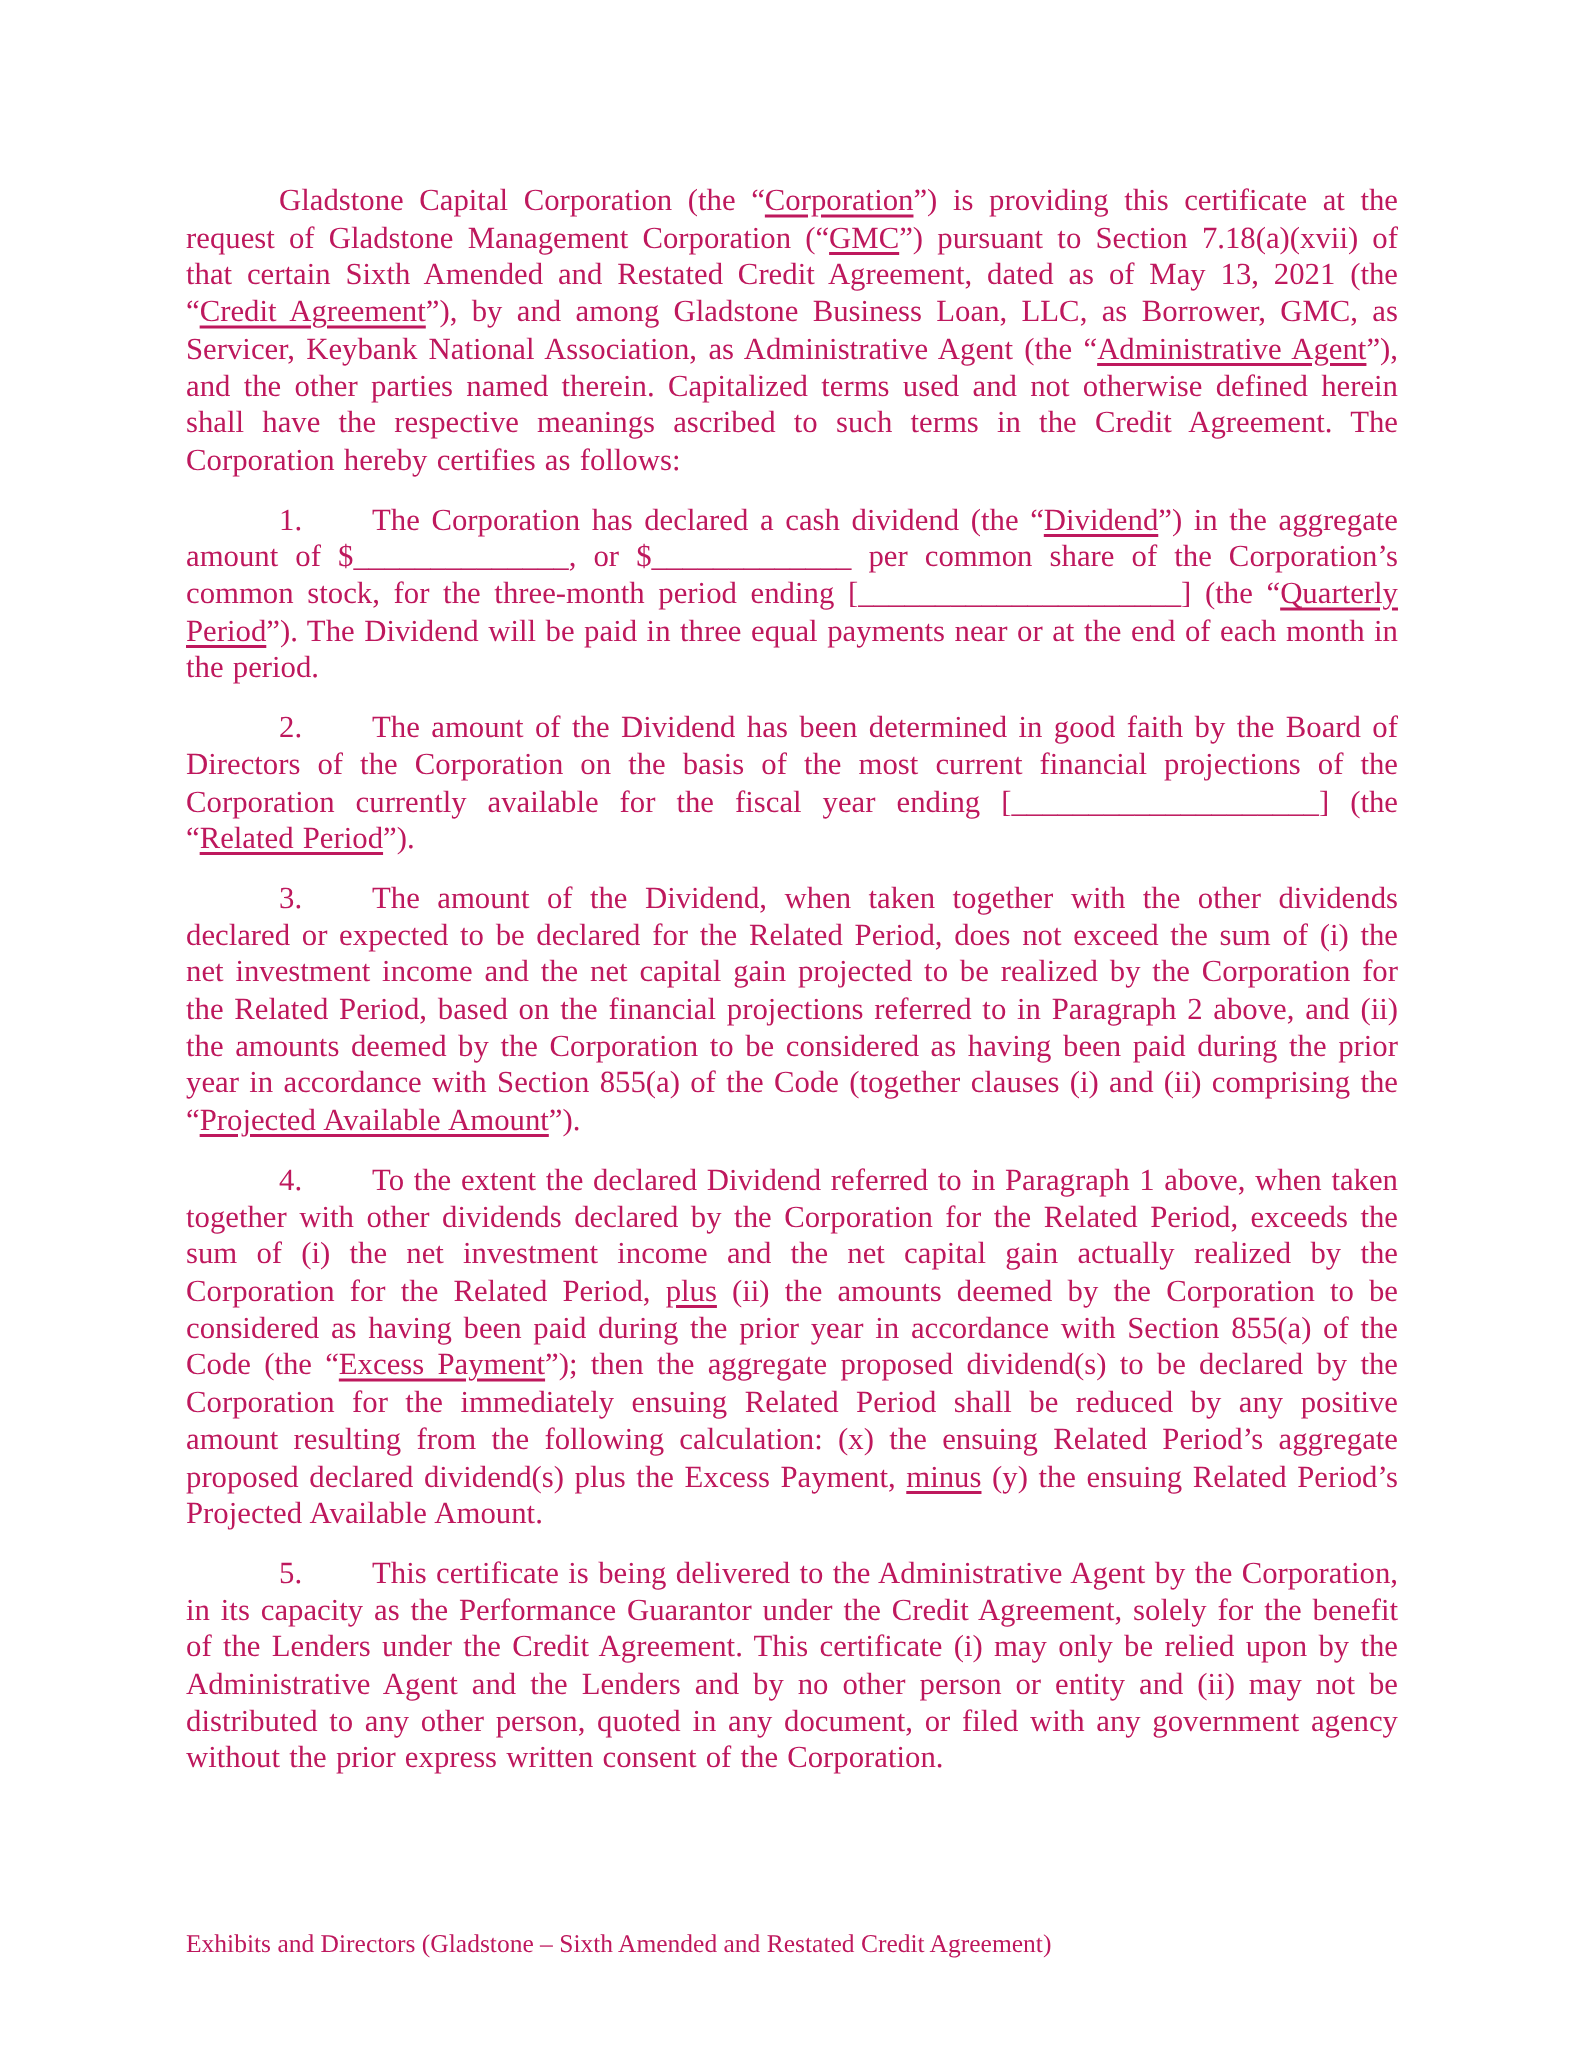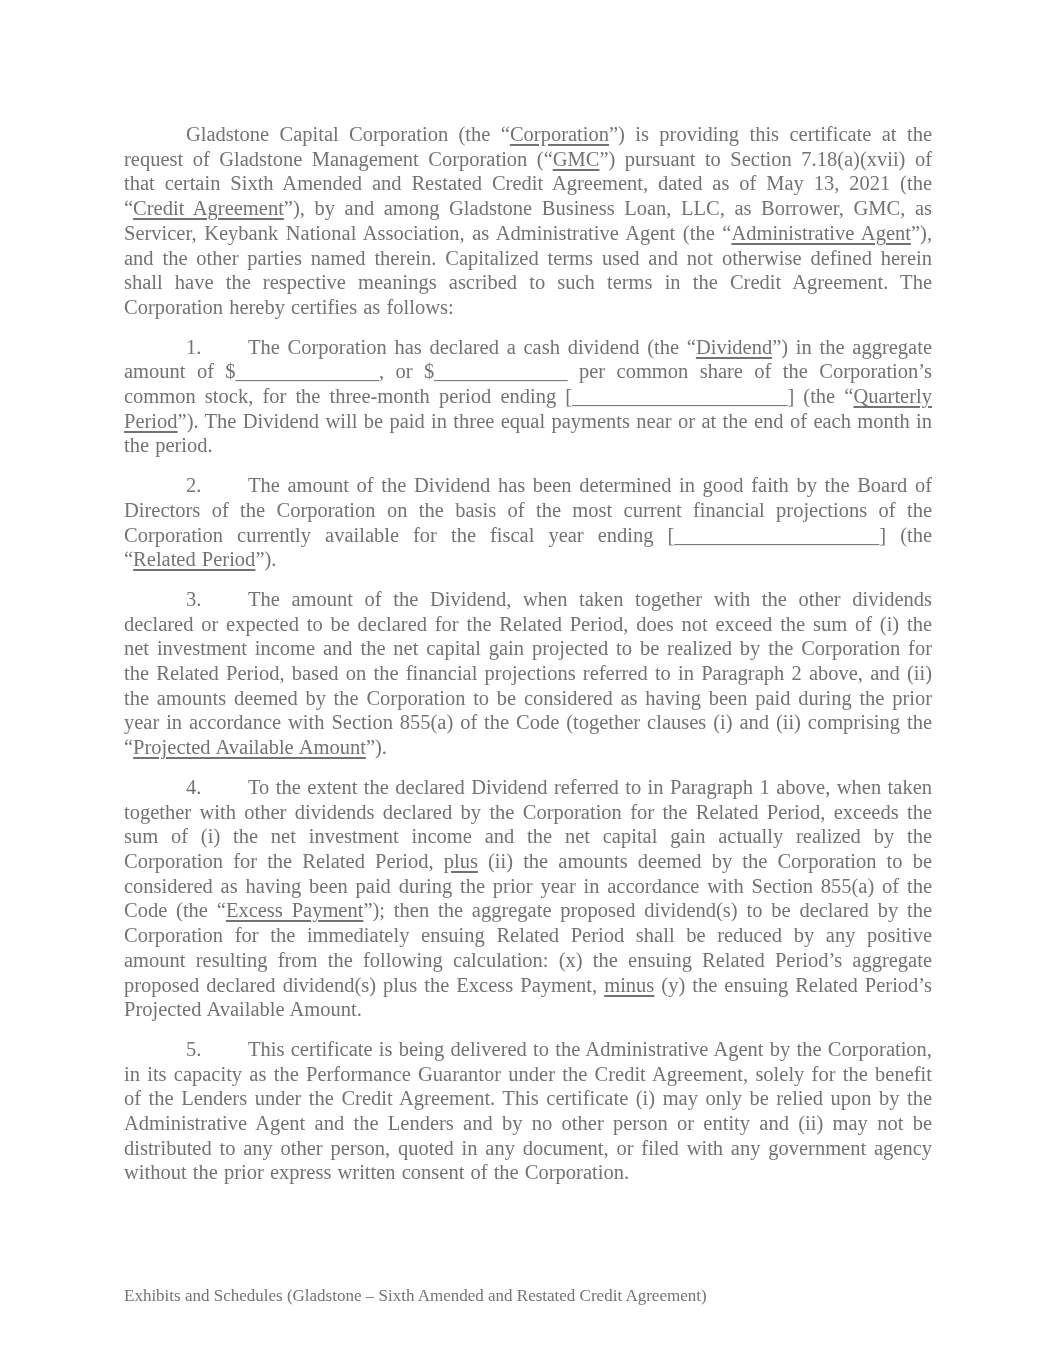--- a/index.html
+++ b/index.html
@@ -6,21 +6,21 @@
     margin: 0;
     padding: 0;
     background: #ffffff;
   }
   .page {
     position: relative;
     width: 1055px;
     height: 1365px;
     background: #ffffff;
     font-family: "Liberation Serif", serif;
-    color: #737373;
+    color: #be185d;
     overflow: hidden;
   }
   .doc-body {
     position: absolute;
     left: 124px;
     top: 122px;
     width: 808px;
   }
   p.para {
     margin: 0 0 15px 0;
@@ -51,15 +51,15 @@
 <div class="page">
   <div class="doc-body">
       <p class="para"><span class="">Gladstone Capital Corporation (the “</span><span class="u ">Corporation</span><span class="">”) is providing this certificate at the request of Gladstone Management Corporation (“</span><span class="u ">GMC</span><span class="">”) pursuant to Section 7.18(a)(xvii) of that certain Sixth Amended and Restated Credit Agreement, dated as of May 13, 2021 (the “</span><span class="u ">Credit Agreement</span><span class="">”), by and among Gladstone Business Loan, LLC, as Borrower, GMC, as Servicer, Keybank National Association, as Administrative Agent (the “</span><span class="u ">Administrative Agent</span><span class="">”), and the other parties named therein. Capitalized terms used and not otherwise defined herein shall have the respective meanings ascribed to such terms in the Credit Agreement. The Corporation hereby certifies as follows:</span></p>
       <p class="para"><span class="pnum">1.</span><span class="">The Corporation has declared a cash dividend (the “</span><span class="u ">Dividend</span><span class="">”) in the aggregate amount of $______________, or $_____________ per common share of the Corporation’s common stock, for the three-month period ending </span><span class="b">[_____________________]</span><span class=""> (the “</span><span class="u ">Quarterly Period</span><span class="">”). The Dividend will be paid in three equal payments near or at the end of each month in the period.</span></p>
       <p class="para"><span class="pnum">2.</span><span class="">The amount of the Dividend has been determined in good faith by the Board of Directors of the Corporation on the basis of the most current financial projections of the Corporation currently available for the fiscal year ending </span><span class="b">[____________________]</span><span class=""> (the “</span><span class="u ">Related Period</span><span class="">”).</span></p>
       <p class="para"><span class="pnum">3.</span><span class="">The amount of the Dividend, when taken together with the other dividends declared or expected to be declared for the Related Period, does not exceed the sum of (i) the net investment income and the net capital gain projected to be realized by the Corporation for the Related Period, based on the financial projections referred to in Paragraph 2 above, and (ii) the amounts deemed by the Corporation to be considered as having been paid during the prior year in accordance with Section 855(a) of the Code (together clauses (i) and (ii) comprising the “</span><span class="u ">Projected Available Amount</span><span class="">”).</span></p>
       <p class="para"><span class="pnum">4.</span><span class="">To the extent the declared Dividend referred to in Paragraph 1 above, when taken together with other dividends declared by the Corporation for the Related Period, exceeds the sum of (i) the net investment income and the net capital gain actually realized by the Corporation for the Related Period, </span><span class="u ">plus</span><span class=""> (ii) the amounts deemed by the Corporation to be considered as having been paid during the prior year in accordance with Section 855(a) of the Code (the “</span><span class="u ">Excess Payment</span><span class="">”); then the aggregate proposed dividend(s) to be declared by the Corporation for the immediately ensuing Related Period shall be reduced by any positive amount resulting from the following calculation:  (x) the ensuing Related Period’s aggregate proposed declared dividend(s) plus the Excess Payment, </span><span class="u ">minus</span><span class=""> (y) the ensuing Related Period’s Projected Available Amount.</span></p>
       <p class="para"><span class="pnum">5.</span><span class="">This certificate is being delivered to the Administrative Agent by the Corporation, in its capacity as the Performance Guarantor under the Credit Agreement, solely for the benefit of the Lenders under the Credit Agreement. This certificate (i) may only be relied upon by the Administrative Agent and the Lenders and by no other person or entity and (ii) may not be distributed to any other person, quoted in any document, or filed with any government agency without the prior express written consent of the Corporation.</span></p>
     </div>
   <div class="footer">
-    <span>Exhibits and Schedules (Gladstone – Sixth Amended and Restated Credit Agreement)</span>
+    <span>Exhibits and Directors (Gladstone – Sixth Amended and Restated Credit Agreement)</span>
   </div>
 </div>
 
 </body></html>

